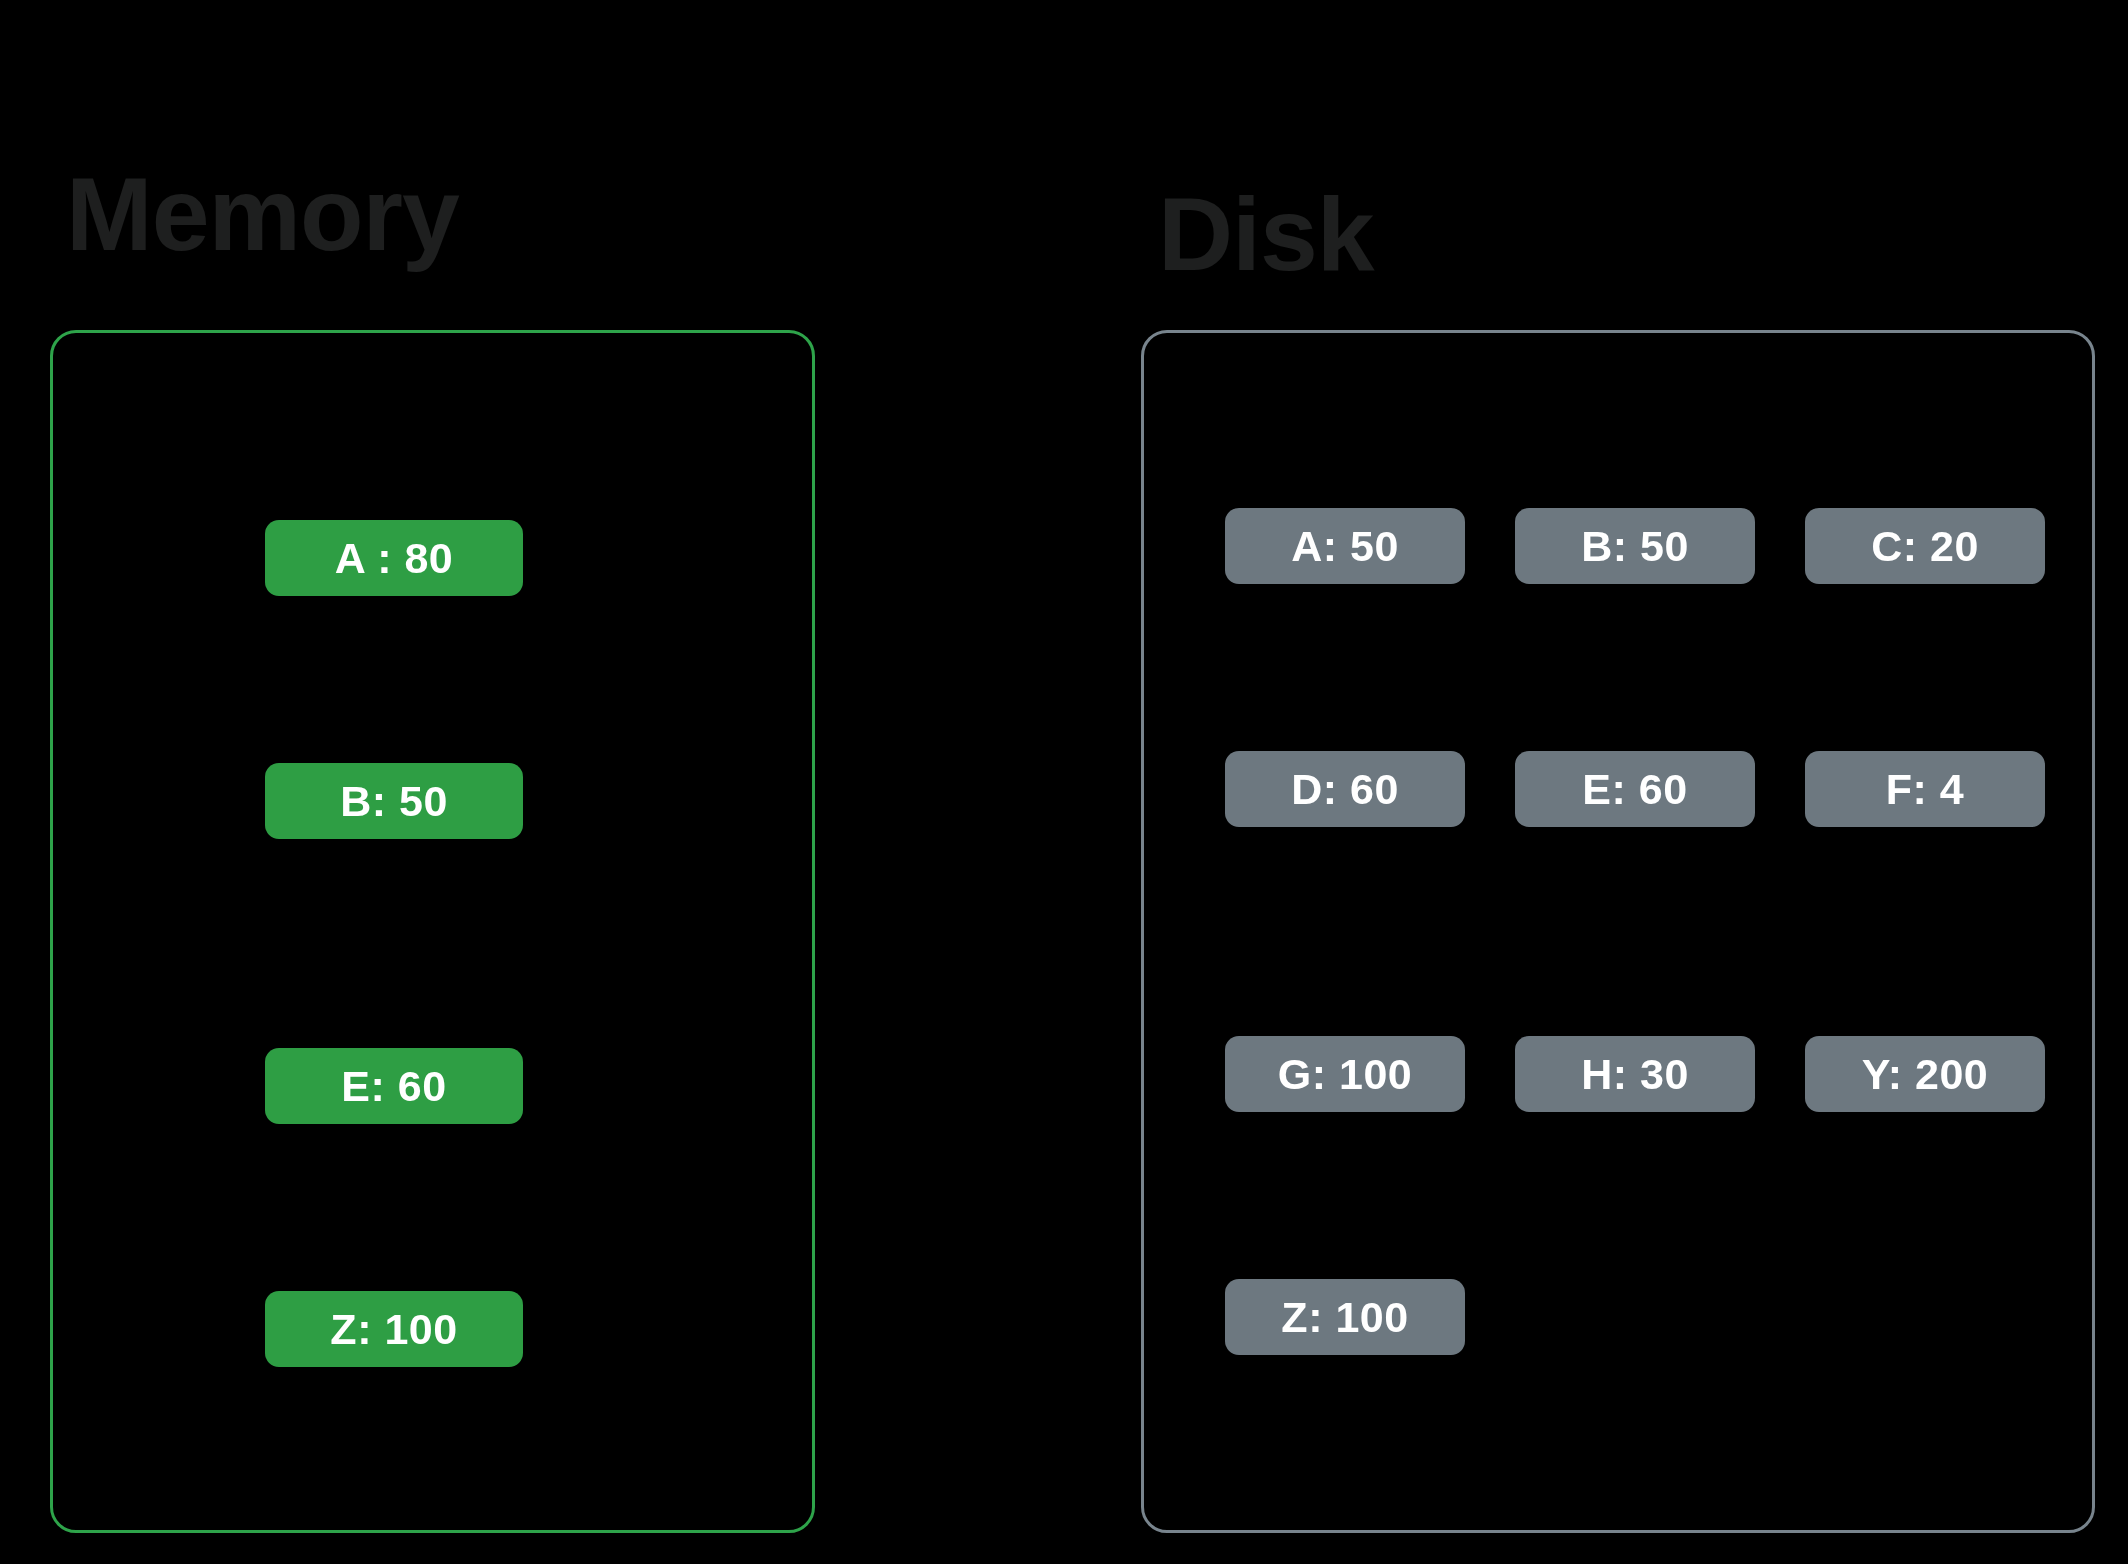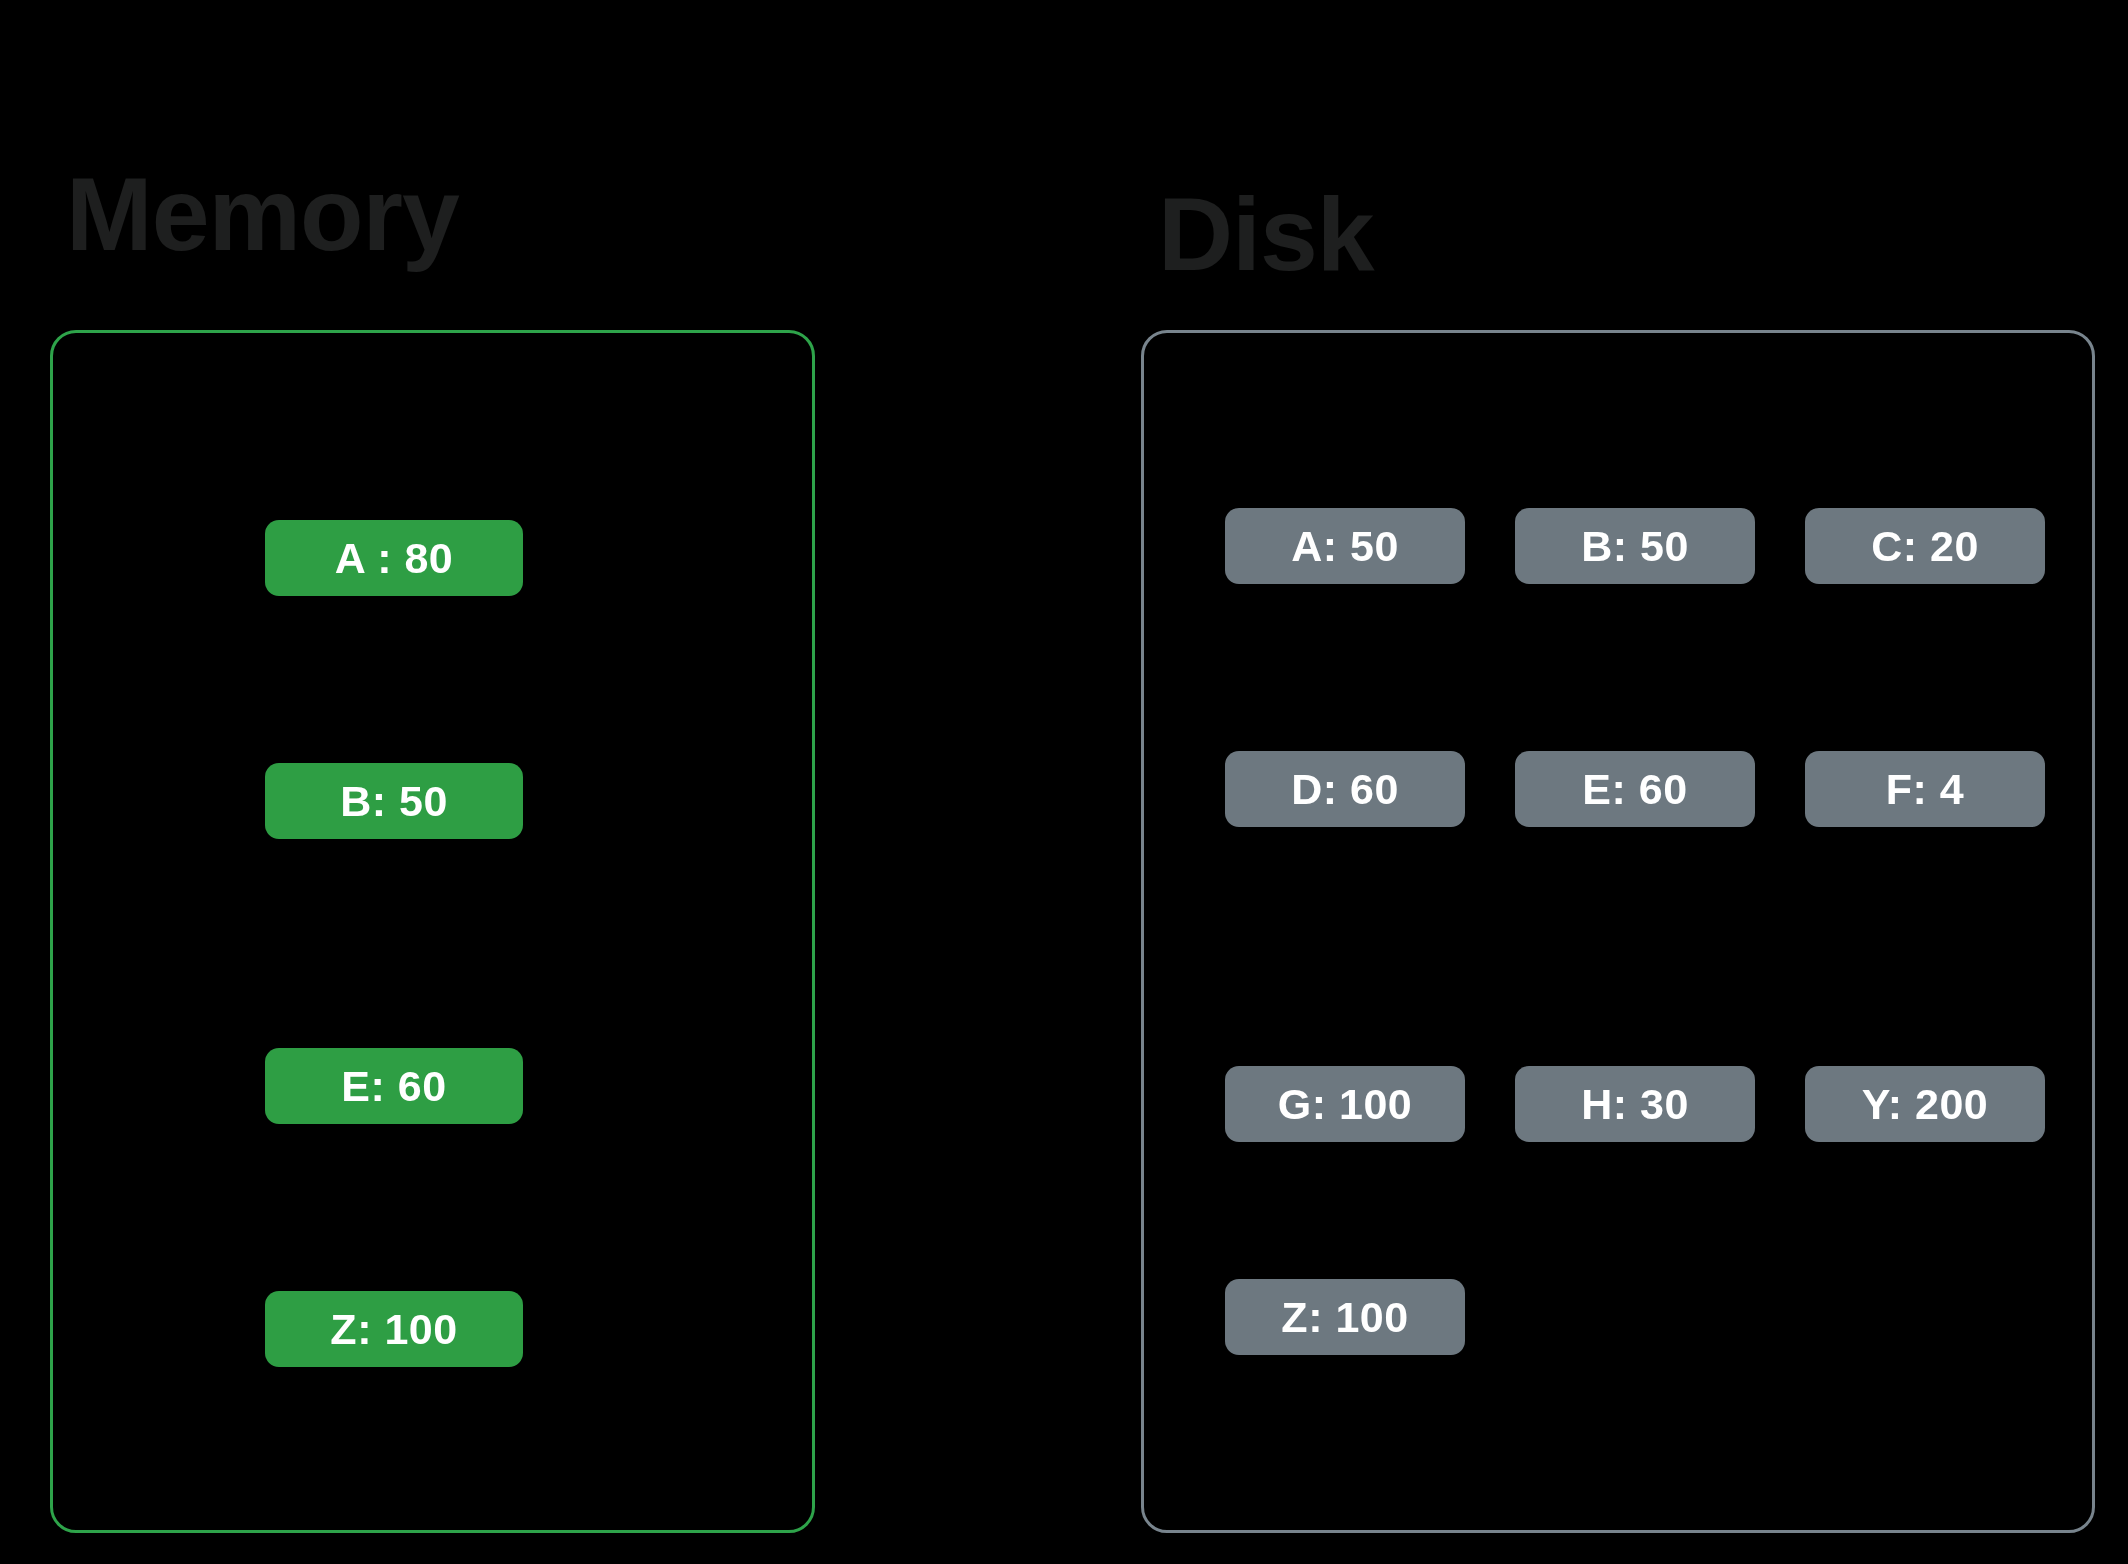--- a/index.html
+++ b/index.html
@@ -139,21 +139,21 @@
       <div class="pill pill-disk">B: 50</div>
       <div class="pill pill-disk">C: 20</div>
     </div>
 
     <div class="pill-row disk-row disk-row-1" style="top:398px;">
       <div class="pill pill-disk">D: 60</div>
       <div class="pill pill-disk">E: 60</div>
       <div class="pill pill-disk">F: 4</div>
     </div>
 
-    <div class="pill-row disk-row disk-row-2" style="top:713px;">
+    <div class="pill-row disk-row disk-row-2" style="top:683px;">
       <div class="pill pill-disk">G: 100</div>
       <div class="pill pill-disk">H: 30</div>
       <div class="pill pill-disk">Y: 200</div>
     </div>
 
     <div class="pill-row disk-row disk-row-3" style="top:926px;">
       <div class="pill pill-disk">Z: 100</div>
     </div>
 
   </div>

